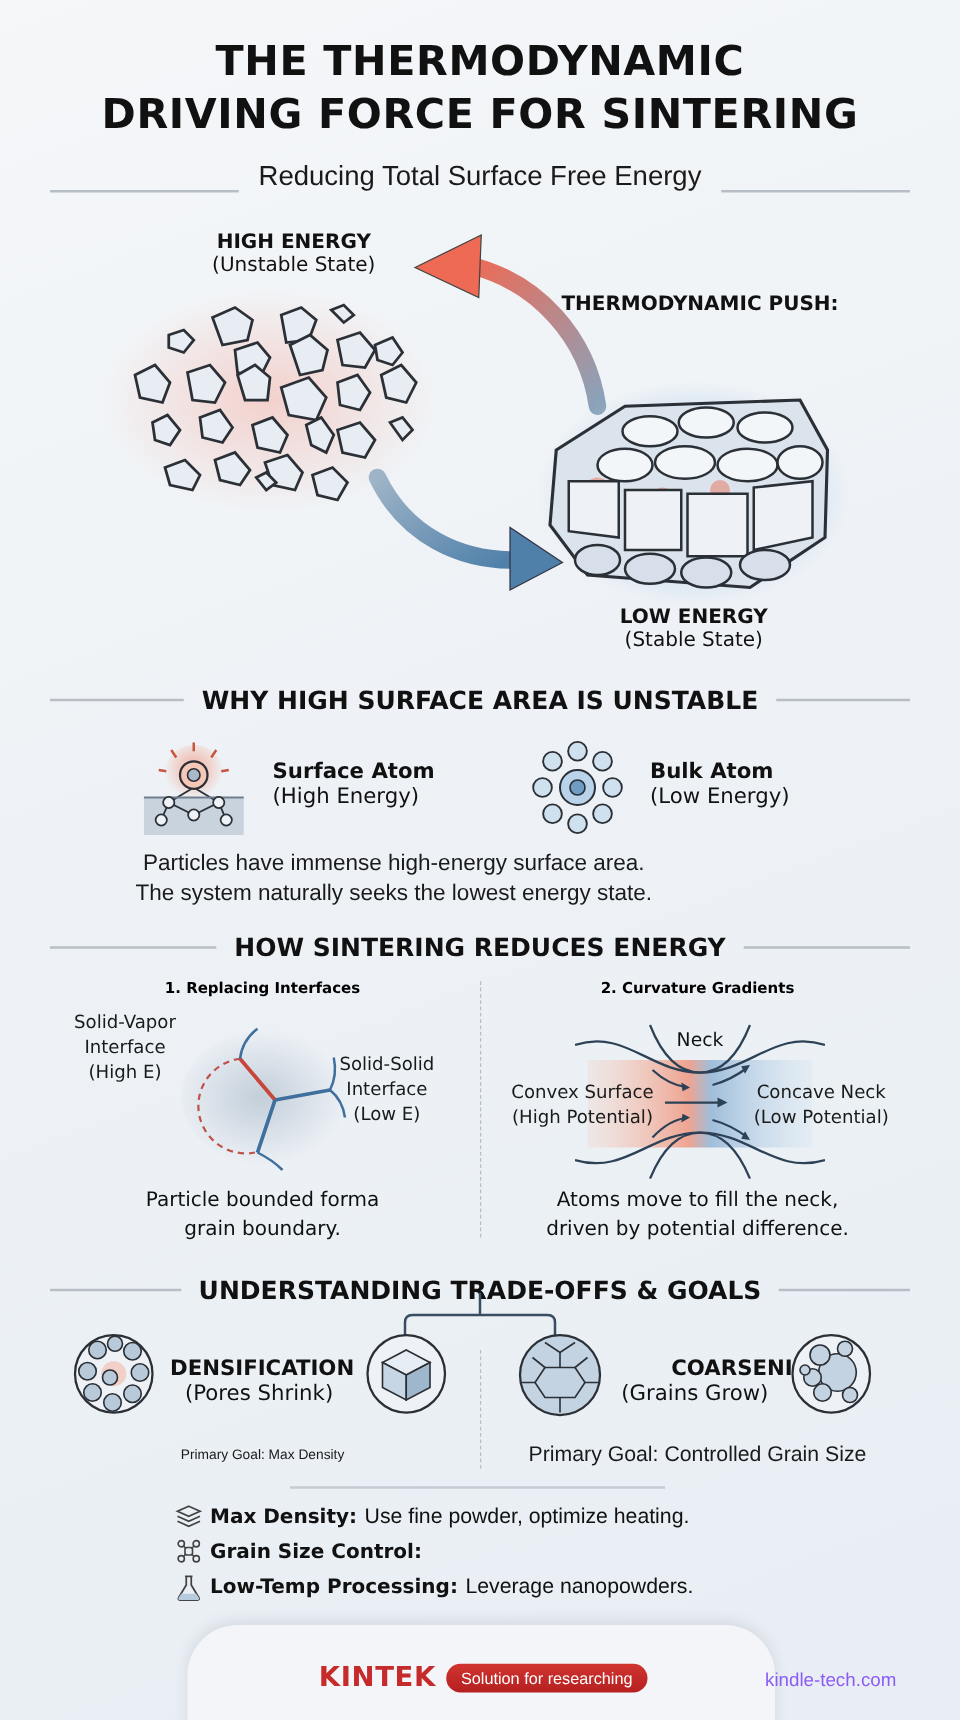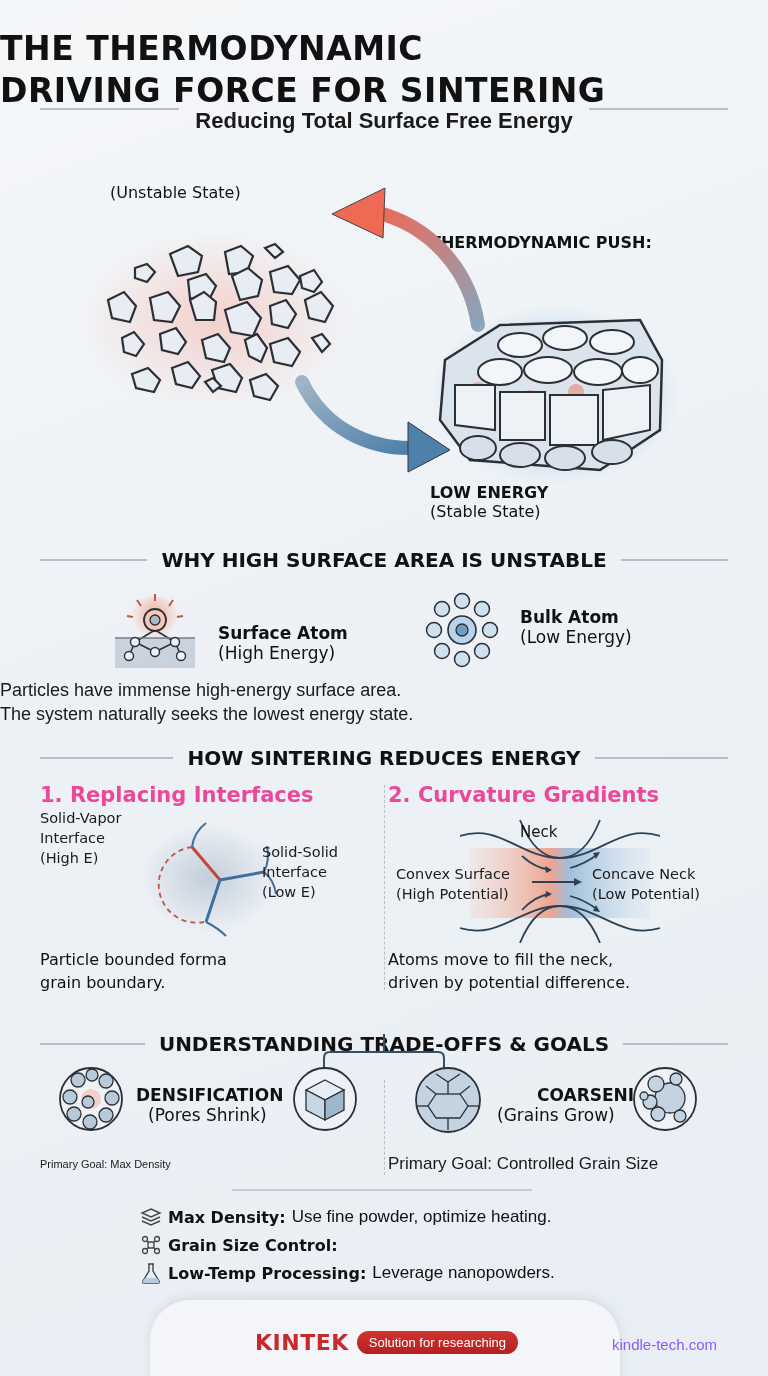--- a/index.html
+++ b/index.html
@@ -4,39 +4,39 @@
 <style>
   * { margin: 0; padding: 0; box-sizing: border-box; }
   html, body { width: 768px; height: 1376px; overflow: hidden; }
   body {
     font-family: "Liberation Sans", sans-serif;
     background: linear-gradient(160deg, #f5f7f9 0%, #eef2f6 40%, #e8eef4 100%);
     color: #111;
     position: relative;
   }
   .abs { position: absolute; }
-  .center { }
+  .center { text-align: center; }
   .title {
     left: 0; width: 768px; top: 28px;
     font-family: "DejaVu Sans", sans-serif;
     font-weight: bold; font-size: 33px; line-height: 42px;
     letter-spacing: 0.5px; color: #111;
   }
-  .subtitle-row { left: 40px; width: 688px; top: 108px; height: 30px; display: flex; align-items: flex-start; gap: 16px; font-weight: bold; }
+  .subtitle-row { left: 40px; width: 688px; top: 124px; height: 30px; display: flex; align-items: flex-end; gap: 16px; }
   .rule { flex: 1; height: 2px; background: #b8bec6; }
   .subtitle { font-size: 22px; color: #1a1a1a; white-space: nowrap; }
   .sec-row { left: 40px; width: 688px; display: flex; align-items: center; gap: 14px; }
   .sec-title { font-family: "DejaVu Sans", sans-serif; font-weight: bold; font-size: 20px; white-space: nowrap; color: #111; }
   .lbl-bold { font-family: "DejaVu Sans", sans-serif; font-weight: bold; font-size: 16px; color: #111; }
   .lbl { font-family: "DejaVu Sans", sans-serif; font-size: 16px; color: #111; }
   .txt { font-size: 18px; color: #1a1a1a; line-height: 24px; }
   .small { font-family: "DejaVu Sans", sans-serif; font-size: 14.5px; color: #1a1a1a; line-height: 20px; }
-  .subh { font-family: "DejaVu Sans", sans-serif; font-weight: bold; font-size: 21px; color: #ec4899; }
+  .subh { font-family: "DejaVu Sans", sans-serif; font-weight: bold; font-size: 12px; color: #000000; }
   .vdash { border-left: 1.5px dashed #b8bec6; }
-  .tip { font-size: 17px; color: #111; display: flex; align-items: center; gap: 6px; white-space: nowrap; }
+  .tip { font-size: 17px; color: #111; display: flex; gap: 6px; white-space: nowrap; }
   .tip b { font-family: "DejaVu Sans", sans-serif; font-weight: bold; font-size: 16px; }
   .footer-tab {
     left: 150px; top: 1300px; width: 470px; height: 90px;
     background: #f3f5f8; border-radius: 40px 40px 0 0;
     box-shadow: 0 -3px 10px rgba(120,130,145,0.18);
   }
   .kintek { font-family: "DejaVu Sans", sans-serif; font-weight: bold; font-size: 22px; color: #c62a2a; letter-spacing: 0.5px; }
   .pill { background: linear-gradient(#d0342f, #b52020); color: #fff; font-size: 13px; padding: 4px 12px; border-radius: 14px; white-space: nowrap; }
   .site { font-size: 15px; color: #8b5cf6; }
 </style>
@@ -47,20 +47,21 @@
   <div>THE THERMODYNAMIC</div>
   <div>DRIVING FORCE FOR SINTERING</div>
 </div>
 <div class="abs subtitle-row">
   <div class="rule"></div>
   <div class="subtitle">Reducing Total Surface Free Energy</div>
   <div class="rule"></div>
 </div>
 
 <div class="abs center" style="left:110px; top:183px; width:250px;">
+  <div class="lbl-bold">HIGH ENERGY</div>
   <div class="lbl">(Unstable State)</div>
 </div>
 <div class="abs center" style="left:430px; top:233px; width:260px;">
   <div class="lbl-bold">THERMODYNAMIC PUSH:</div>
 </div>
 <div class="abs center" style="left:430px; top:483px; width:250px;">
   <div class="lbl-bold">LOW ENERGY</div>
   <div class="lbl">(Stable State)</div>
 </div>
 
@@ -192,21 +193,21 @@
   <circle cx="40" cy="28" r="11" fill="#f5c7b6" stroke="#2b2f36" stroke-width="1.8"></circle>
   <circle cx="40" cy="28" r="5" fill="#aab8c8" stroke="#2b2f36" stroke-width="1.3"></circle>
   <g fill="#eef2f6" stroke="#2b2f36" stroke-width="1.4">
     <circle cx="20" cy="50" r="4.5"></circle>
       <circle cx="60" cy="50" r="4.5"></circle>
       <circle cx="40" cy="60" r="4.5"></circle>
     <circle cx="14" cy="64" r="4.5"></circle>
       <circle cx="66" cy="64" r="4.5"></circle>
   </g>
 </svg>
-<div class="abs" style="left:218px; top:607px;margin-top:16px;">
+<div class="abs" style="left:218px; top:607px;">
   <div class="lbl-bold" style="font-size:17px;">Surface Atom</div>
   <div class="lbl" style="font-size:17px;">(High Energy)</div>
 </div>
 
 <svg class="abs" style="left:424px; top:592px;" width="76" height="76" viewBox="0 0 76 76">
   <g fill="#cfe0ef" stroke="#2b2f36" stroke-width="1.5">
     <circle cx="38" cy="9" r="7.5"></circle>
       <circle cx="58" cy="17" r="7.5"></circle>
       <circle cx="66" cy="38" r="7.5"></circle>
     <circle cx="58" cy="59" r="7.5"></circle>
@@ -308,21 +309,21 @@
 </div>
 <div class="abs center small" style="left:592px; width:130px; top:864px;">
   <div>Concave Neck</div>
   <div>(Low Potential)</div>
 </div>
 <div class="abs center lbl" style="left:388px; width:340px; top:948px; line-height:23px;">
   <div>Atoms move to fill the neck,</div>
   <div>driven by potential difference.</div>
 </div>
 
-<div class="abs sec-row" style="top:1020px;margin-top:12px;">
+<div class="abs sec-row" style="top:1020px;">
   <div class="rule"></div>
   <div class="sec-title">UNDERSTANDING TRADE-OFFS &amp; GOALS</div>
   <div class="rule"></div>
 </div>
 <svg class="abs" style="left:320px; top:1034px;" width="130" height="40" viewBox="0 0 130 40">
   <path d="M64 0 V 18 M 4 40 V 24 Q 4 18 10 18 H 118 Q 124 18 124 24 V 40" fill="none" stroke="#3a4d60" stroke-width="2"></path>
 </svg>
 <div class="abs vdash" style="left:384px; top:1080px; height:95px;"></div>
 
 <svg class="abs" style="left:58px; top:1066px;" width="66" height="66" viewBox="0 0 66 66">

